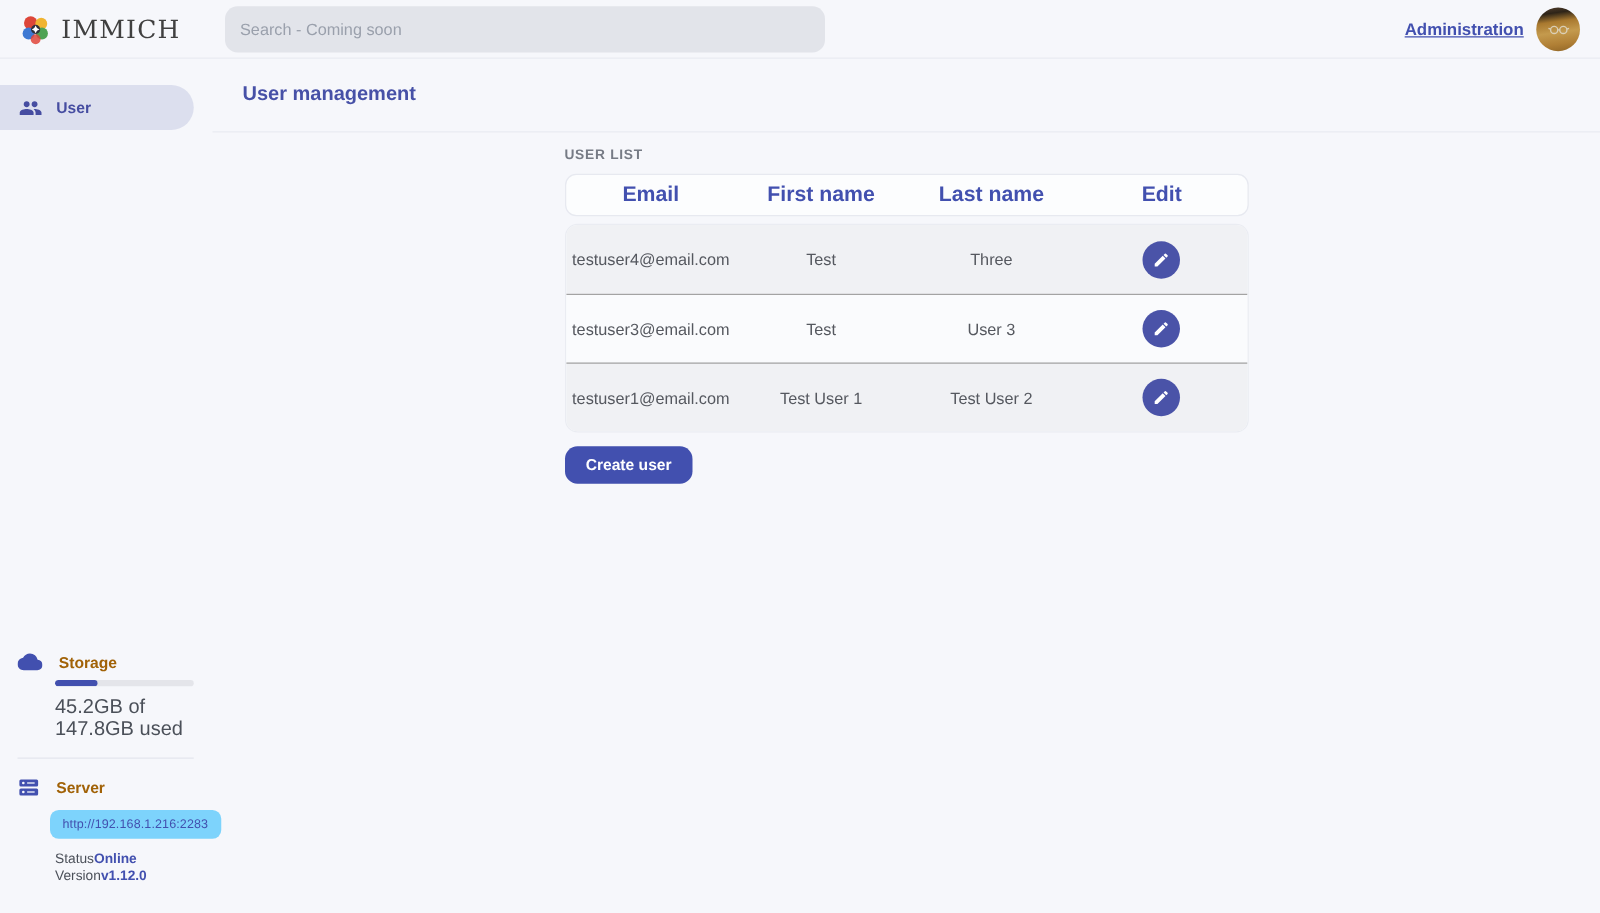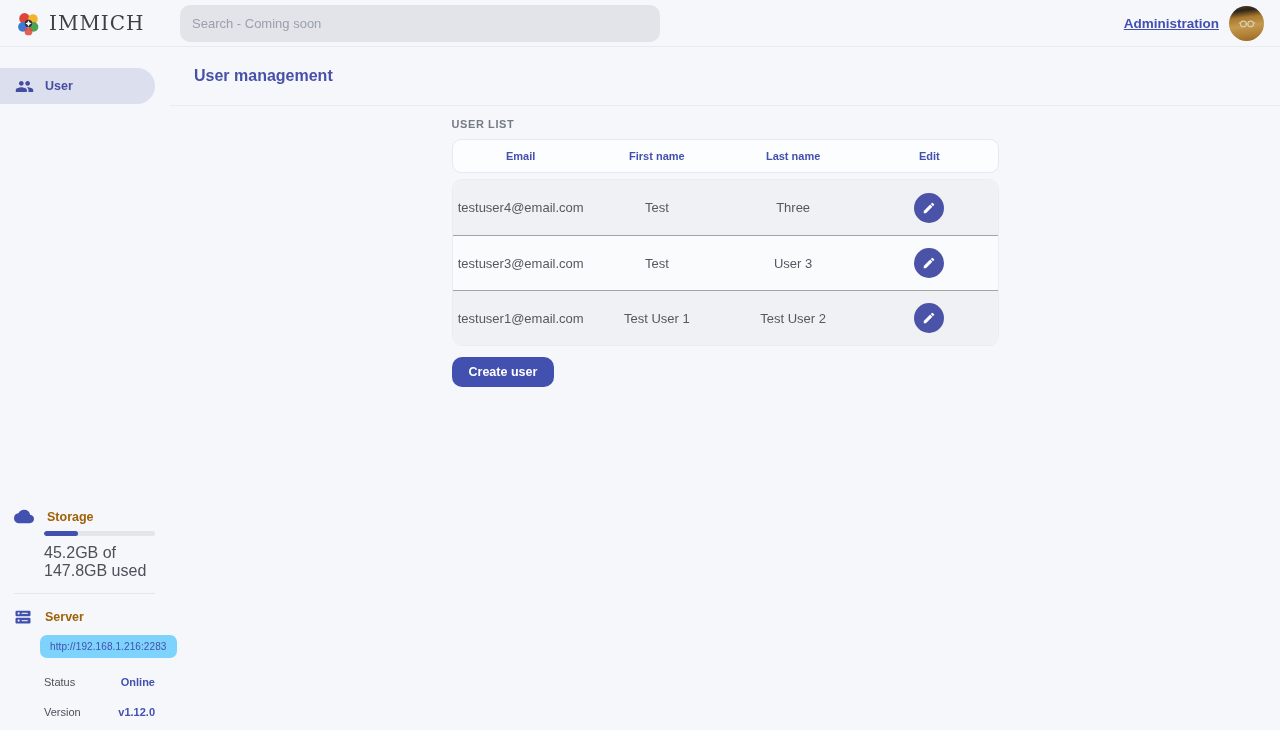--- a/index.html
+++ b/index.html
@@ -43,21 +43,21 @@
     text-decoration:underline; cursor:pointer;
   }
   .avatar {
     width:35px; height:35px; border-radius:50%; cursor:pointer;
     background:linear-gradient(172deg, #564130 0%, #2e2418 16%, #a9792f 34%, #c49a4d 56%, #b07f35 80%, #8f6527 100%);
     display:flex; align-items:center; justify-content:center;
     overflow:hidden;
   }
 
   
-  .sidebar { position:absolute; left:0; top:47px; bottom:0; width:170px; }
+  .sidebar { position:absolute; left:0; top:47px; bottom:11px; width:170px; }
   .nav-pill {
     margin-top:21px; width:155px; height:36px;
     background:#dcdfee; border-radius:0 18px 18px 0;
     display:flex; align-items:center; gap:11px; padding-left:15px;
     cursor:pointer;
   }
   .nav-pill .label { font-size:12.5px; font-weight:600; color:#464da1; }
 
   .sidebar-bottom { position:absolute; bottom:12px; left:0; width:170px; padding:0 15px 0 14px; }
   .side-sec-head { display:flex; align-items:center; gap:13px; }
@@ -69,42 +69,42 @@
   .progress-fill { height:100%; background:var(--accent); border-radius:3px; }
   .usage-text { margin-top:8px; font-size:16px; color:#4b5059; }
   .side-divider { border:none; border-top:1px solid #e4e6ee; margin:13px 0 14px 0; }
   .server-body { margin-left:26px; margin-top:9px; }
   .url-pill {
     display:inline-block; background:#7dd3fc; border-radius:7px;
     padding:6px 10px; font-size:10px; font-weight:400; color:var(--accent);
     cursor:default; letter-spacing:0.1px;
   }
   .kv-rows { margin-top:10px; margin-left:4px; }
-  .kv-row { display:flex; justify-content:space-between; align-items:center; margin-top:18px; }
+  .kv-row { display:flex; justify-content:flex-start; align-items:center; margin-top:2px; }
   .kv-label { font-size:11px; color:#4b5059; }
   .kv-value { font-size:11px; font-weight:700; color:var(--accent); }
 
   
   .main { position:absolute; left:170px; top:47px; right:0; bottom:0; }
   .title-bar {
     height:59px; border-bottom:1px solid #e9ebf2;
     display:flex; align-items:center; padding-left:24px;
   }
   .page-title { font-size:16px; font-weight:700; color:#4751a7; }
   .content { width:547px; margin:0 auto; padding-top:12px; }
   .section-label {
     font-size:11px; font-weight:600; letter-spacing:0.6px;
     color:#767b85; margin-bottom:9px;
   }
   .table-head {
     background:#fcfdfe; border:1px solid #e7e9f0; border-radius:9px;
     height:34px; display:grid; grid-template-columns:repeat(4,1fr);
     align-items:center;
   }
-  .th { text-align:center; font-size:11px; font-weight:700; color:var(--accent); }
+  .th { text-align:center; font-size:17px; font-weight:700; color:var(--accent); }
   .table-body {
     margin-top:6px; border:1px solid #eaecf2; border-radius:10px; overflow:hidden;
     background:#fafbfd;
   }
   .trow {
     display:grid; grid-template-columns:repeat(4,1fr);
     align-items:center; height:55px;
   }
   .trow + .trow { border-top:1px solid #a3a3a3; }
   .trow:nth-child(odd) { background:#f0f1f4; }

